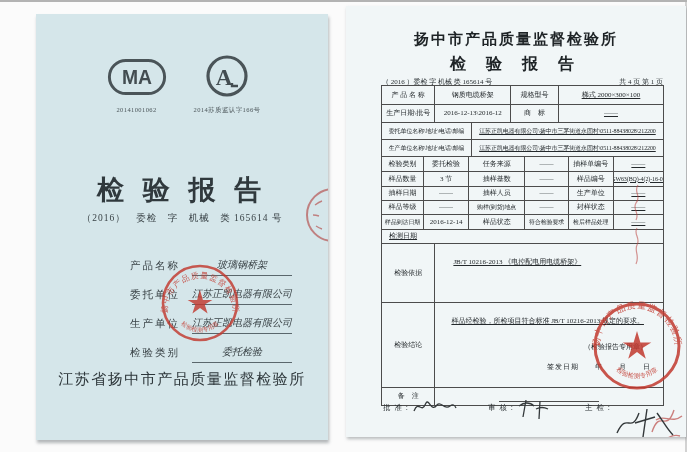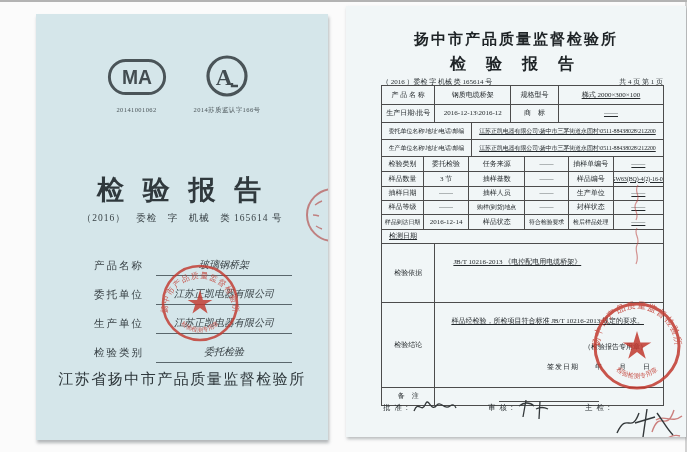--- a/index.html
+++ b/index.html
@@ -12,21 +12,21 @@
          overflow:hidden;box-shadow:1px 3px 3px rgba(90,100,105,.45);}
   .marks{position:absolute;top:40px;left:0;right:0;display:flex;justify-content:center;gap:24px;}
   .mark{text-align:center;}
   .mark .num{font-size:6.5px;color:#4b5559;margin-top:2px;letter-spacing:.4px;}
   .cover-title{position:absolute;top:158px;left:0;right:0;text-align:center;
                font-size:27px;font-weight:bold;letter-spacing:6px;color:#30393d;}
   .cover-no{position:absolute;top:198px;left:0;right:0;text-align:center;
             font-size:9.5px;letter-spacing:1px;color:#394246;}
   .cfields{position:absolute;top:233px;left:58px;right:36px;}
   .crow{display:flex;align-items:flex-end;height:29px;}
-  .clab{width:62px;font-size:10.5px;letter-spacing:2px;padding-bottom:3px;color:#394246;}
+  .clab{width:62px;font-size:10.5px;letter-spacing:2px;padding-bottom:3px;color:#394246;margin-left:36px;}
   .cval{flex:1;border-bottom:1px solid #5a676c;text-align:center;font-size:10px;
         padding-bottom:3px;color:#394246;font-style:italic;}
   .cover-footer{position:absolute;top:356px;left:0;right:0;text-align:center;
                 font-size:15px;font-weight:normal;letter-spacing:1.5px;color:#2e373b;}
   .seal{position:absolute;pointer-events:none;}
   
   .p1{position:absolute;left:346px;top:6px;width:340px;height:431px;background:#f1f6f7;
       overflow:hidden;box-shadow:1px 2px 3px rgba(120,125,128,.5);color:#23282a;}
   .org{position:absolute;top:24px;left:0;right:0;text-align:center;font-size:15px;
        font-weight:bold;letter-spacing:2px;color:#1e2326;}

